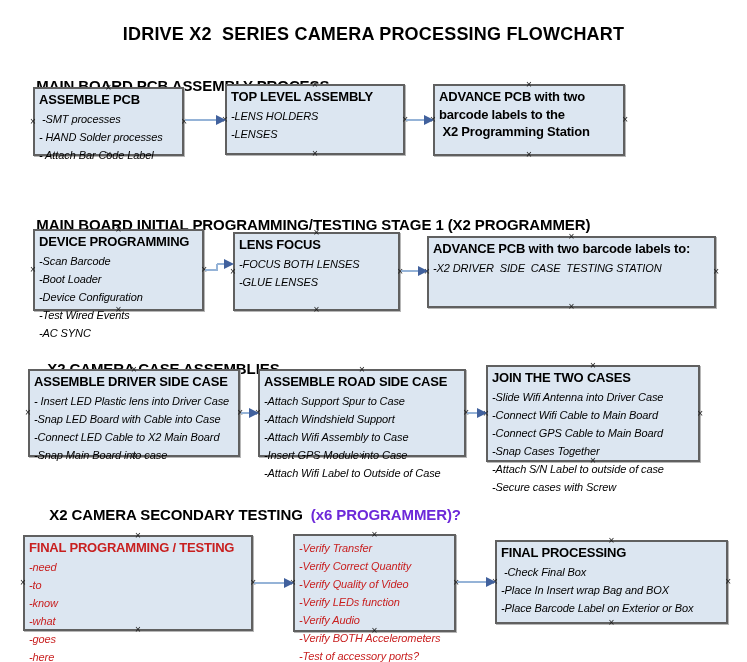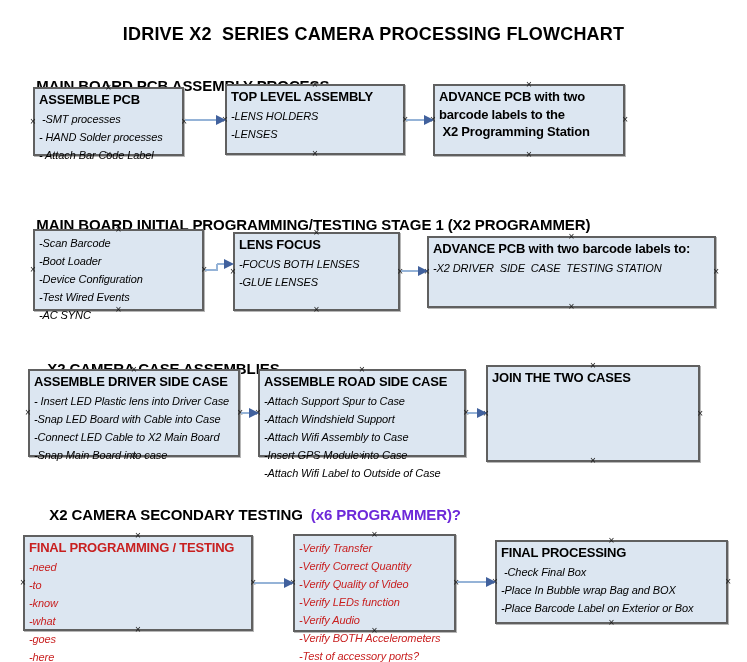--- a/index.html
+++ b/index.html
@@ -74,20 +74,21 @@
     <div class="box-title">ADVANCE PCB with two
 barcode labels to the
  X2 Programming Station</div>
   <span class="cp cp-top">×</span>
       <span class="cp cp-right">×</span>
       <span class="cp cp-bottom">×</span>
       <span class="cp cp-left">×</span>
     </div>
 
   <div class="flowbox" style="left:33px;top:229px;width:171px;height:82px">
+    <div class="box-title">DEVICE PROGRAMMING</div>
     <div class="box-lines">-Scan Barcode
 -Boot Loader
 -Device Configuration
 -Test Wired Events
 -AC SYNC</div>
   <span class="cp cp-top">×</span>
       <span class="cp cp-right">×</span>
       <span class="cp cp-bottom">×</span>
       <span class="cp cp-left">×</span>
     </div>
@@ -127,20 +128,26 @@
 -Attach Wifi Assembly to Case
 -Insert GPS Module into Case
 -Attach Wifi Label to Outside of Case</div>
   <span class="cp cp-top">×</span>
       <span class="cp cp-right">×</span>
       <span class="cp cp-bottom">×</span>
       <span class="cp cp-left">×</span>
     </div>
   <div class="flowbox" style="left:486px;top:365px;width:214px;height:97px">
     <div class="box-title">JOIN THE TWO CASES</div>
+    <div class="box-lines">-Slide Wifi Antenna into Driver Case
+-Connect Wifi Cable to Main Board
+-Connect GPS Cable to Main Board
+-Snap Cases Together
+-Attach S/N Label to outside of case
+-Secure cases with Screw</div>
   <span class="cp cp-top">×</span>
       <span class="cp cp-right">×</span>
       <span class="cp cp-bottom">×</span>
       <span class="cp cp-left">×</span>
     </div>
 
   <div class="flowbox red" style="left:23px;top:535px;width:230px;height:96px">
     <div class="box-title">FINAL PROGRAMMING / TESTING</div>
     <div class="box-lines">-need
 -to
@@ -162,21 +169,21 @@
 -Verify BOTH Accelerometers
 -Test of accessory ports?</div>
   <span class="cp cp-top">×</span>
       <span class="cp cp-right">×</span>
       <span class="cp cp-bottom">×</span>
       <span class="cp cp-left">×</span>
     </div>
   <div class="flowbox" style="left:495px;top:540px;width:233px;height:84px">
     <div class="box-title">FINAL PROCESSING</div>
     <div class="box-lines"> -Check Final Box
--Place In Bubble wrap Bag and BOX
+-Place In Insert wrap Bag and BOX
 -Place Barcode Label on Exterior or Box</div>
   <span class="cp cp-top">×</span>
       <span class="cp cp-right">×</span>
       <span class="cp cp-bottom">×</span>
       <span class="cp cp-left">×</span>
     </div>
 
   <svg class="arrow" style="left:185px;top:114px" width="41" height="12">
     <line x1="0" y1="6" x2="32" y2="6"></line>
       <polygon points="31,1 41,6 31,11"></polygon>

